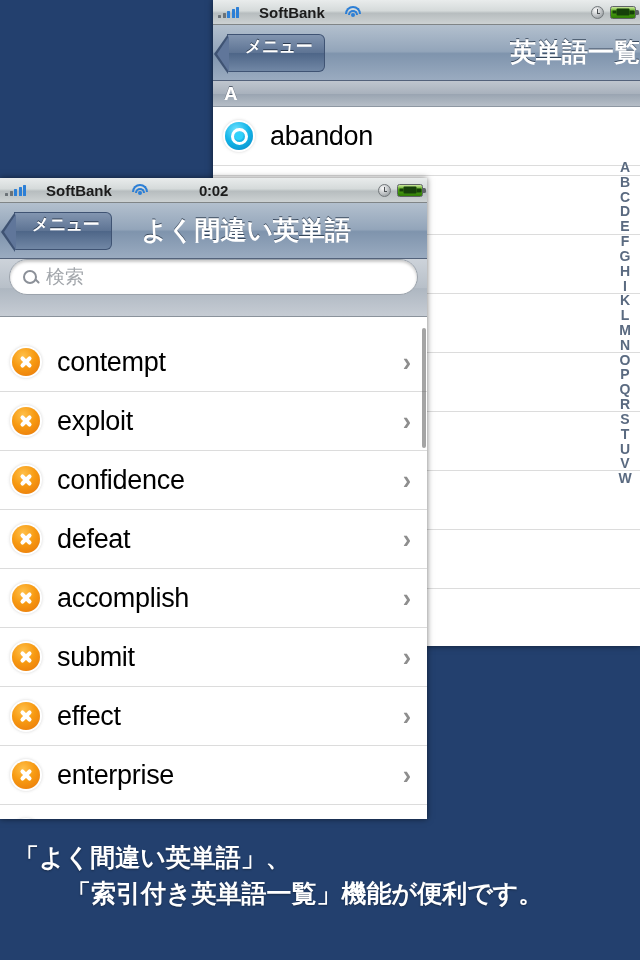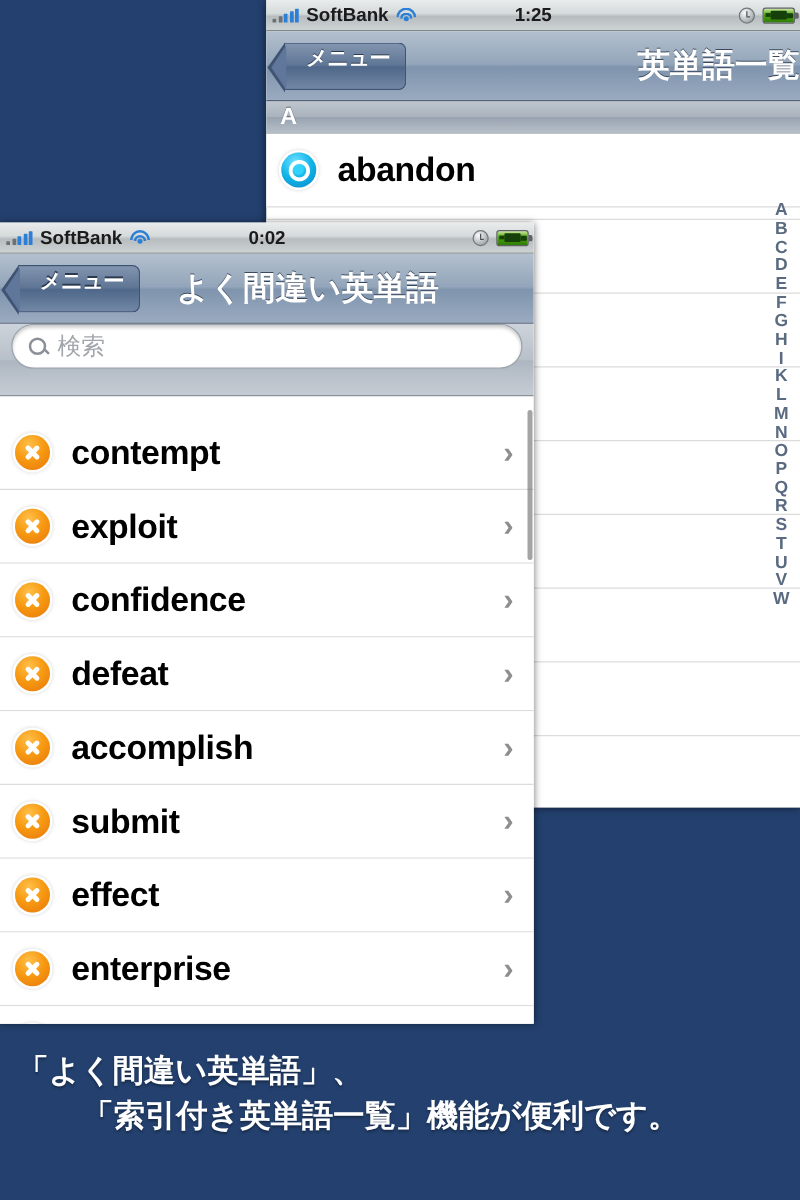--- a/index.html
+++ b/index.html
@@ -14,21 +14,21 @@
   .phone { position:absolute; background:#fff; overflow:hidden;
            box-shadow:0 0 6px rgba(0,0,0,.55); }
 
   .statusbar{
     height:25px; width:100%;
     background:linear-gradient(to bottom,#e9ecec 0%,#d5dada 45%,#b7bdbf 55%,#cdd2d3 100%);
     border-bottom:1px solid #808587;
     display:flex; align-items:center; position:relative;
     font-size:15px; font-weight:bold; color:#1b1b1b;
   }
-  .sb-left{ display:flex; align-items:center; gap:6px; padding-left:5px; }
+  .sb-left{ display:flex; align-items:center; gap:20px; padding-left:5px; }
   .sb-center{ position:absolute; left:0; right:0; text-align:center;
               font-size:15px; font-weight:bold; letter-spacing:-.2px; }
   .sb-right{ margin-left:auto; display:flex; align-items:center; gap:6px; padding-right:4px; }
 
   .bars{ display:flex; align-items:flex-end; gap:1.5px; height:11px; }
   .bars i{ display:block; width:3px; background:#2c7fd6; border-radius:.5px; }
   .bars i:nth-child(1){ height:3px; background:#6b7277;}
   .bars i:nth-child(2){ height:5px; background:#6b7277;}
   .bars i:nth-child(3){ height:7px;}
   .bars i:nth-child(4){ height:9px;}
@@ -105,21 +105,21 @@
     color:#fff; font-size:19px; font-weight:bold;
     text-shadow:0 -1px 0 rgba(70,80,95,.85);
   }
 
   
   .row{
     height:59px; display:flex; align-items:center;
     border-bottom:1px solid #dcdcdc; background:#fff; padding-left:12px;
     position:relative;
   }
-  .rowtext{ font-size:27px; font-weight:bold; color:#000; margin-left:17px;
+  .rowtext{ font-size:27px; font-weight:normal; color:#000; margin-left:17px;
             letter-spacing:-.3px; white-space:nowrap; }
   .chev{ margin-left:auto; margin-right:16px; color:#8e8e8e; font-size:25px;
          font-weight:bold; line-height:1; }
 
   .icoX{
     width:28px; height:28px; border-radius:50%; flex:none;
     background:radial-gradient(circle at 40% 28%,#ffc04a 0%,#f79a12 45%,#e8760a 100%);
     box-shadow:0 0 0 2px #fff, 0 0 3px 2px rgba(160,160,160,.45);
     position:relative;
   }
@@ -199,21 +199,20 @@
           <i></i>
           <i></i>
         </div>
       <div class="carrier">SoftBank</div>
       <div class="wifi">
           <span class="a"></span>
           <span class="b"></span>
           <span class="c"></span>
         </div>
     </div>
-    <div class="sb-center">1:25</div>
     <div class="sb-right">
       <div class="clockicon"></div>
       <div class="battery">
           <span class="plug"></span>
         </div>
     </div>
   </div>
 
   <div class="navbar">
     <div class="backbtn">

